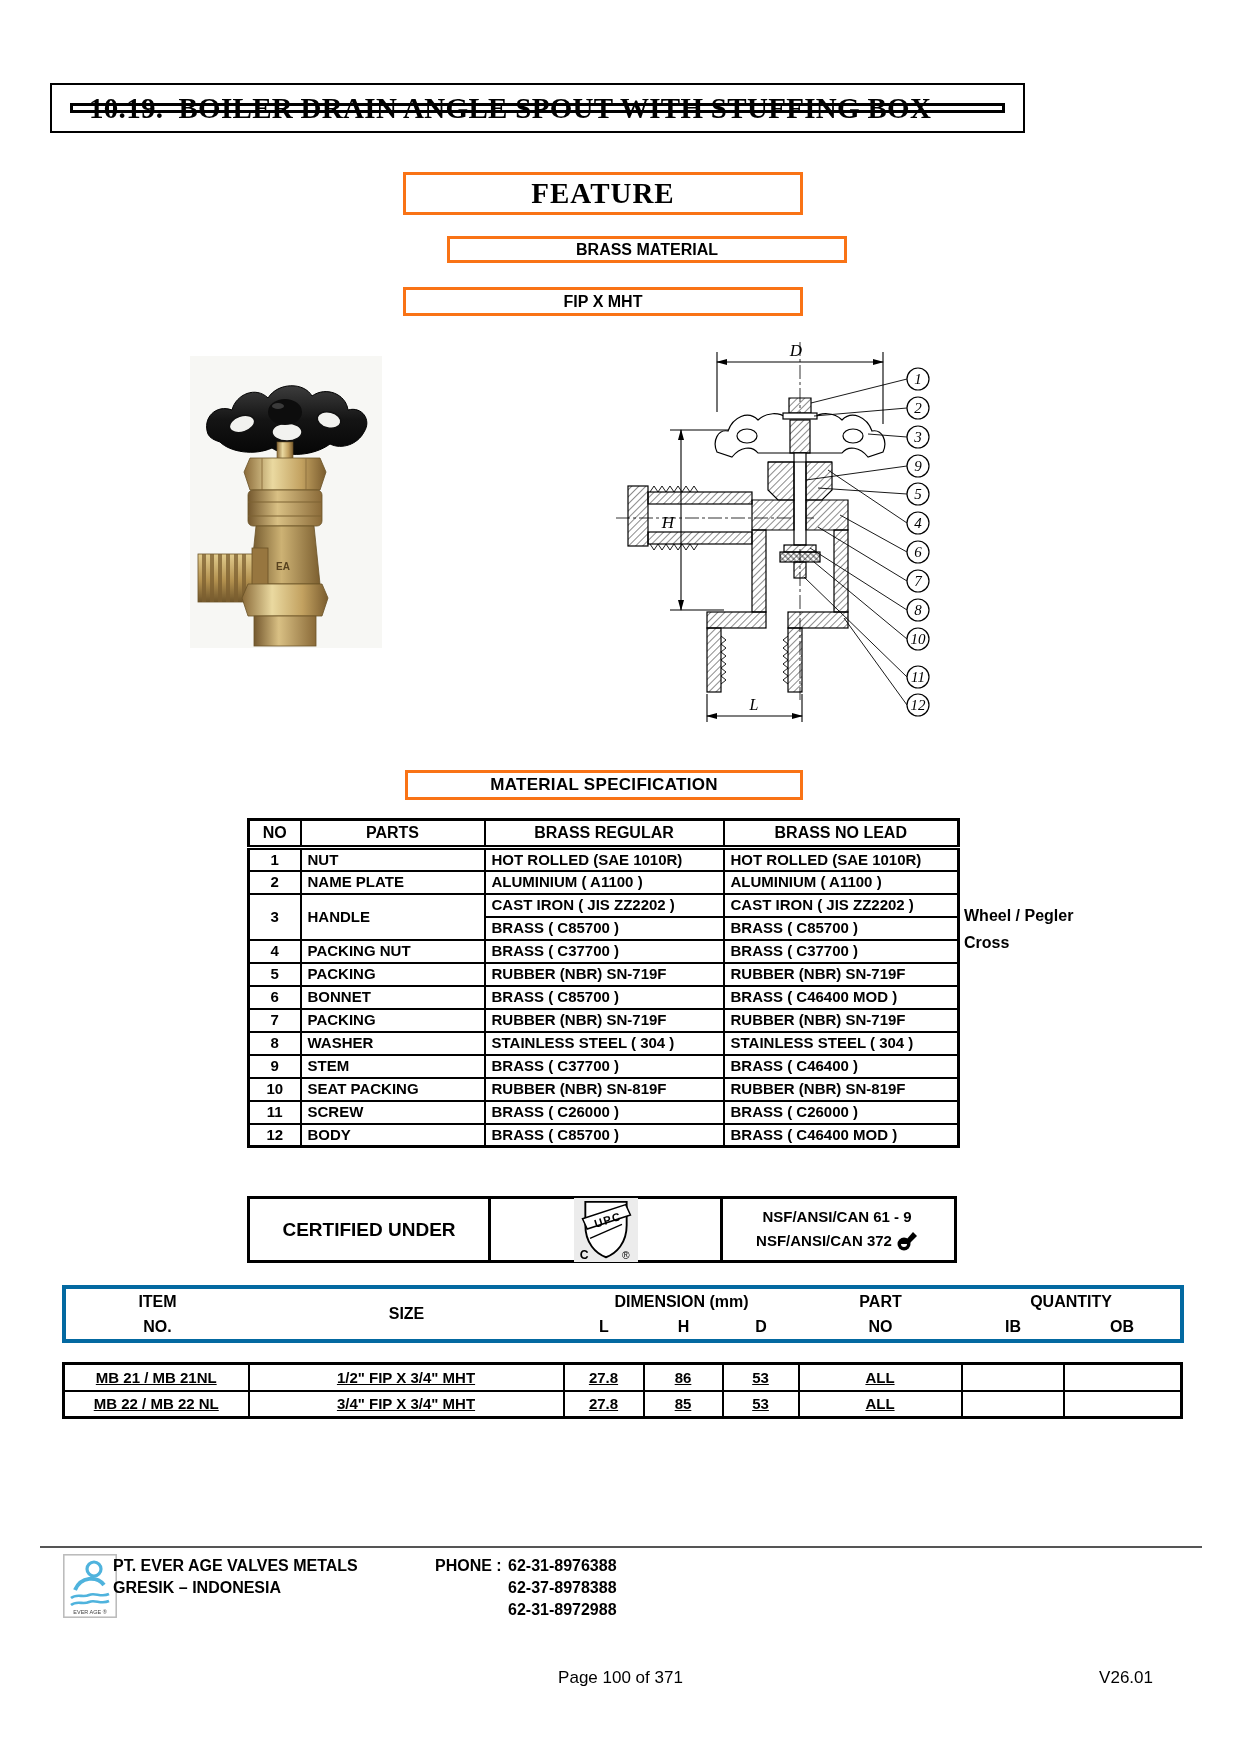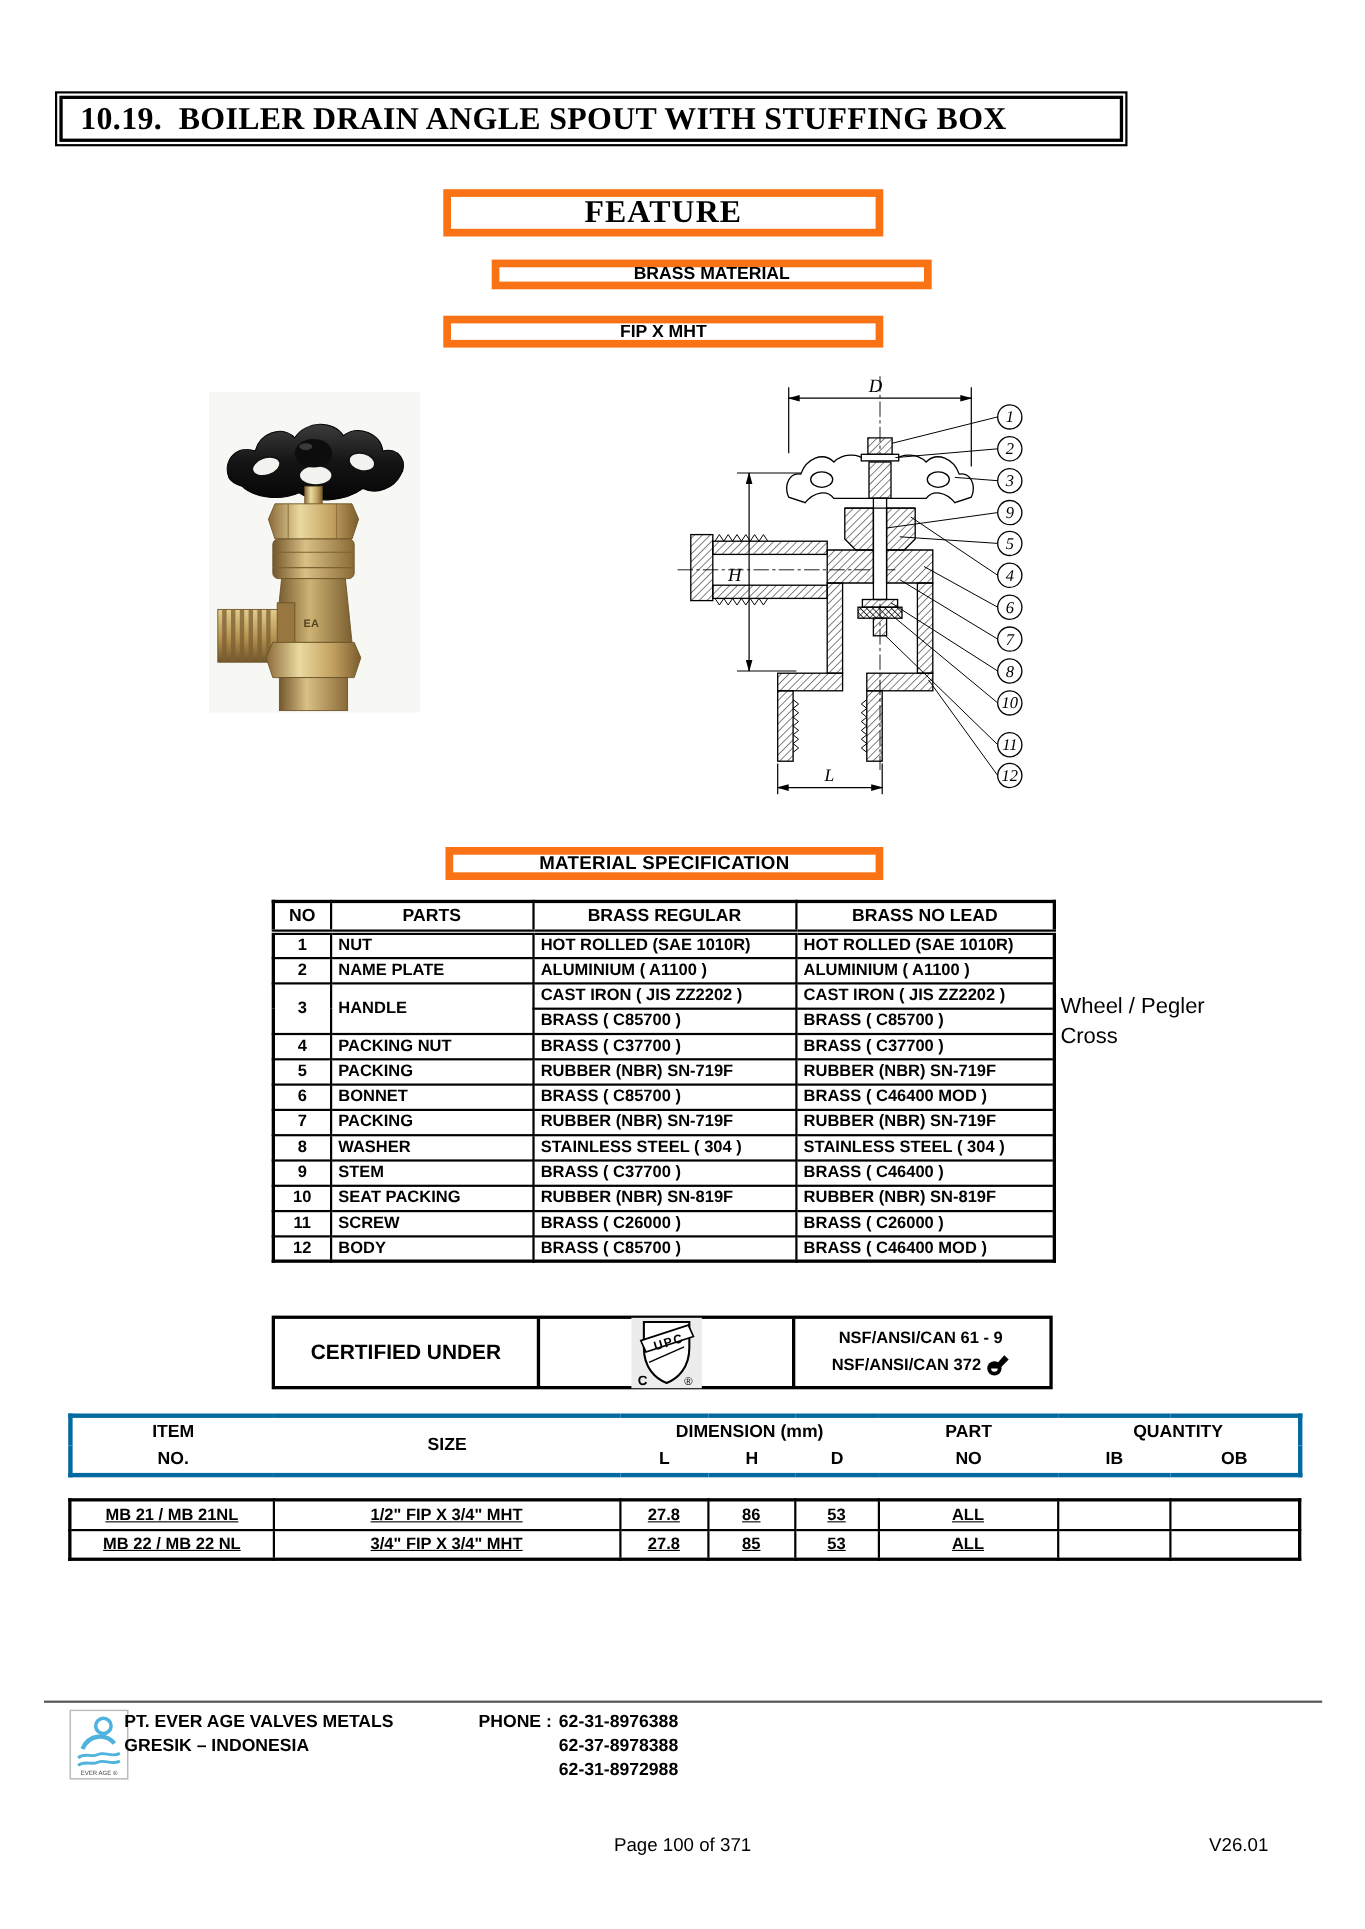--- a/index.html
+++ b/index.html
@@ -3,41 +3,41 @@
 <meta charset="utf-8">
 <style>
   * { box-sizing: border-box; }
   body { margin:0; background:#fff; }
   .page { position:relative; width:1241px; height:1754px; background:#fff;
           font-family:"Liberation Sans", sans-serif; color:#000; overflow:hidden; }
   .abs { position:absolute; }
   .serif { font-family:"Liberation Serif", serif; }
 
   
-  .title-outer { left:50px; top:83px; width:975px; height:50px; border:2px solid #000; padding:2px; }
+  .title-outer { left:50px; top:83px; width:975px; height:50px; border:2px solid #000; padding:18px; }
   .title-inner { border:3px solid #000; height:100%; display:flex; align-items:center;
                  padding-left:16px; font-weight:bold; font-size:29px; white-space:pre;
                  font-family:"Liberation Serif", serif; letter-spacing:.3px; }
 
   
-  .hbox { border:7px solid #f97316; display:flex; align-items:center; justify-content:center; font-weight:bold; }
+  .hbox { border:3px solid #f97316; display:flex; align-items:center; justify-content:center; font-weight:bold; }
   #feature-box { left:403px; top:172px; width:400px; height:43px; font-size:29px; letter-spacing:1px; }
   #badge1 { left:403px; top:236px; width:400px; height:27px; font-size:16px;margin-left:44px; }
   #badge2 { left:403px; top:287px; width:400px; height:29px; font-size:16px; }
   #spec-heading { left:405px; top:770px; width:398px; height:30px; font-size:17px; letter-spacing:.3px; }
 
   
   .spec-table { left:247px; top:818px; width:710px; border-collapse:collapse; table-layout:fixed;
                 border:3px solid #000; }
   .spec-table th, .spec-table td { border:2px solid #000; font-size:15px; font-weight:bold;
                 padding:1px 6px; height:23px; line-height:1.05; }
   .spec-table thead th { text-align:center; border-bottom:5px double #000; height:28px; font-size:16px; }
   .spec-table td.c { text-align:center; }
 
-  .side-note { left:964px; top:902px; font-weight:normal; font-size:20px; line-height:27px; }
+  .side-note { left:964px; top:902px; font-weight:bold; font-size:16px; line-height:27px; }
 
   
   .cert { left:247px; top:1196px; width:710px; height:67px; border:3px solid #000; display:flex; }
   .cert-cell { display:flex; align-items:center; justify-content:center; }
   .cert-cell.c1 { width:238px; font-weight:bold; font-size:19px; }
   .cert-cell.c2 { width:235px; border-left:3px solid #000; border-right:3px solid #000; }
   .cert-cell.c3 { width:228px; flex-direction:column; justify-content:center; gap:5px;
                   font-weight:bold; font-size:15px; }
   .upc-wrap { width:64px; height:64px; background:#ececec; display:flex; align-items:center; justify-content:center; }
   .cert-line { display:flex; align-items:center; gap:4px; }

